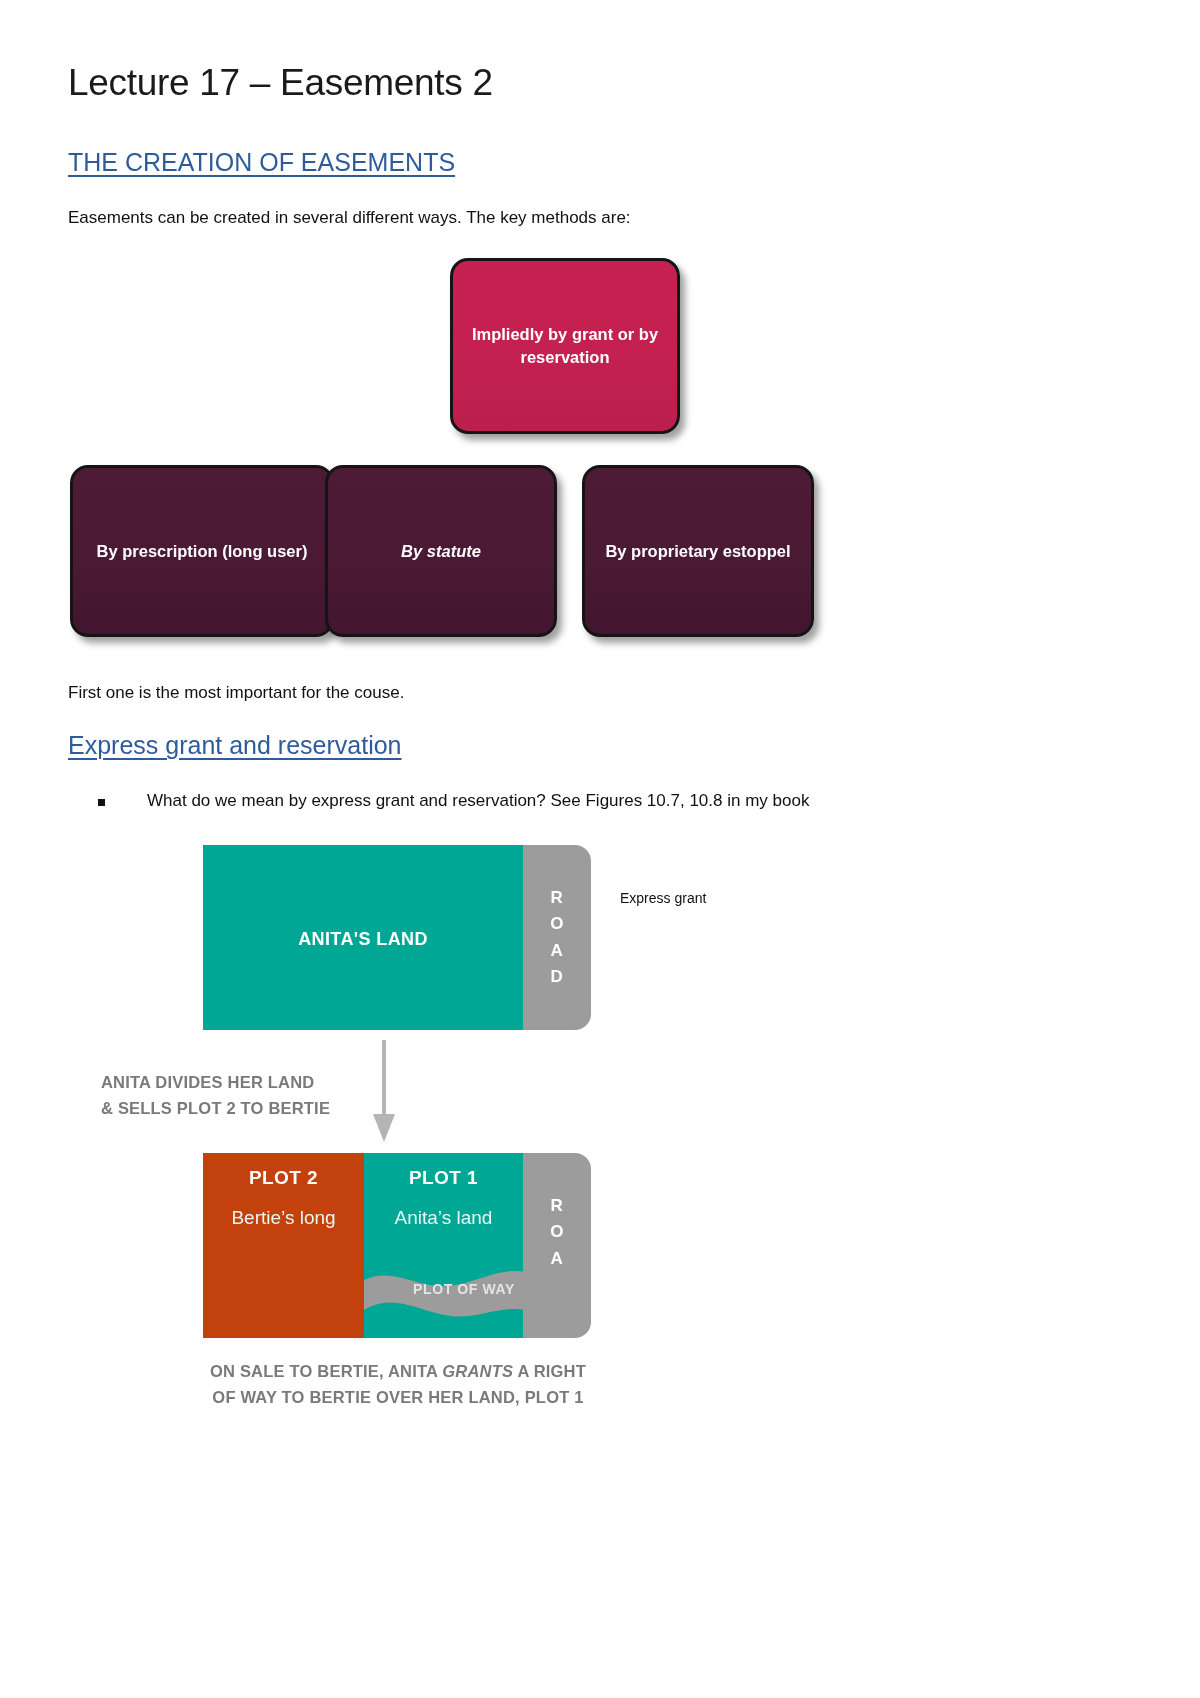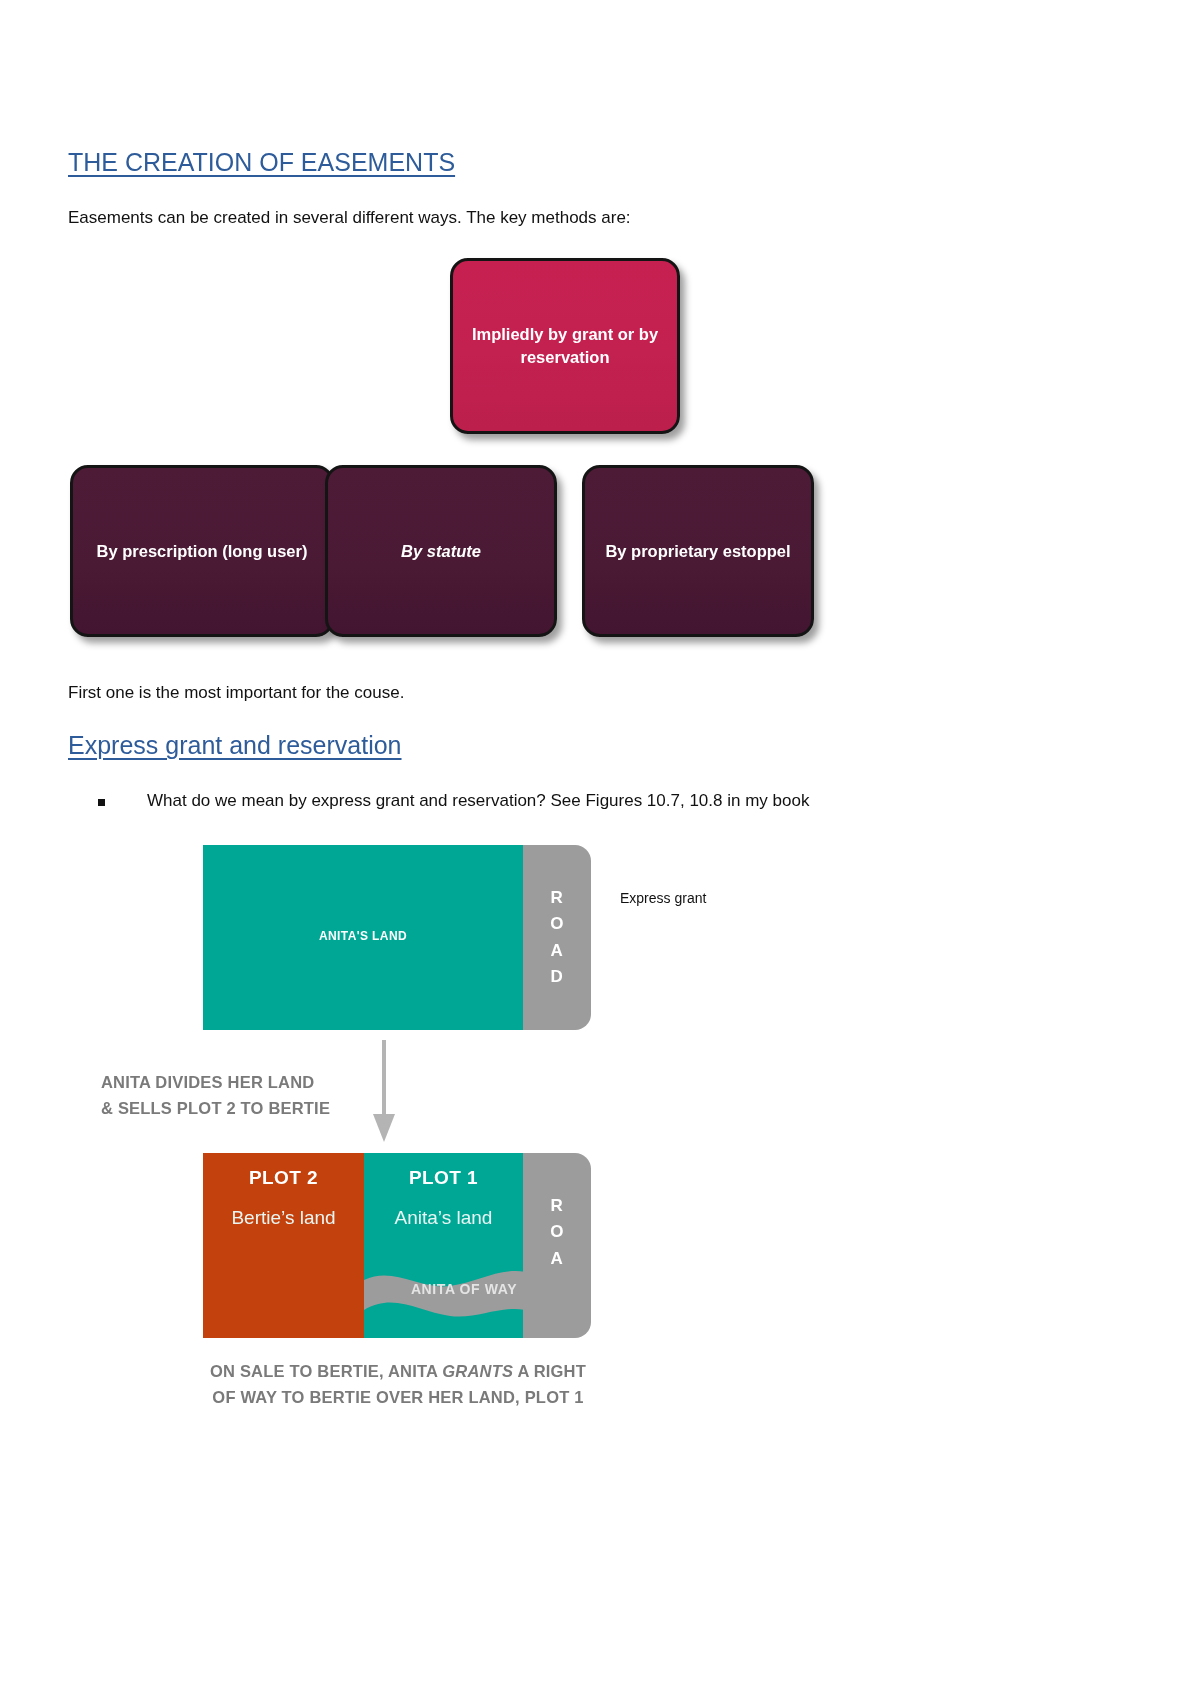--- a/index.html
+++ b/index.html
@@ -149,21 +149,21 @@
     width: 320px; height: 185px;
     background: #00A795;
   }
   .fig1 .land-label {
     position: absolute;
     width: 320px;
     top: 84px;
     text-align: center;
     color: #ffffff;
     font-weight: bold;
-    font-size: 12px;
+    font-size: 18px;
     letter-spacing: 0.4px;
   }
   .fig1 .road {
     position: absolute;
     left: 320px; top: 0;
     width: 68px; height: 185px;
     background: #9C9C9C;
     border-radius: 0 16px 16px 0;
     display: flex;
     flex-direction: column;
@@ -301,20 +301,21 @@
   }
   .fig2-caption em {
     font-style: italic;
   }
 </style>
 </head>
 <body>
 
 <div class="page">
 
+  <div class="doc-title">Lecture 17 – Easements 2</div>
 
   <div class="h1-link">THE CREATION OF EASEMENTS</div>
 
   <div class="para-intro">Easements can be created in several different ways. The key methods are:</div>
 
   <div class="methodbox mb-crimson">
     <span>Impliedly by grant or by reservation</span>
   </div>
 
   <div class="methodbox mb-plum1">
@@ -356,39 +357,39 @@
     <div>&amp; SELLS PLOT 2 TO BERTIE</div>
   </div>
   <div class="arrow-wrap">
     <div class="arrow-shaft"></div>
     <div class="arrow-head"></div>
   </div>
 
   <div class="fig fig2">
     <div class="plot2">
       <div class="plot-title">PLOT 2</div>
-      <div class="plot-sub">Bertie’s land</div>
+      <div class="plot-sub">Bertie’s long</div>
     </div>
     <div class="plot1">
       <div class="plot-title">PLOT 1</div>
       <div class="plot-sub">Anita’s land</div>
     </div>
     <div class="road">
       <div class="road-letters">
         <span>R</span>
         <span>O</span>
         <span>A</span>
         <span>D</span>
       </div>
     </div>
     <div class="row-band">
       <svg width="227" height="52" viewBox="0 0 227 52" xmlns="http://www.w3.org/2000/svg">
         <path d="M0,12 C30,-2 56,22 86,18 C116,14 140,-4 170,6 L227,6 L227,44 L170,44 C140,34 116,52 86,48 C56,44 30,24 0,42 Z" fill="#9C9C9C"></path>
       </svg>
     </div>
-    <div class="row-label">ANITA OF WAY</div>
+    <div class="row-label">PLOT OF WAY</div>
   </div>
 
   <div class="fig2-caption">
     <span>ON SALE TO BERTIE, ANITA </span><em>GRANTS</em><span> A RIGHT OF WAY TO BERTIE OVER HER LAND, PLOT 1</span>
   </div>
 
 </div>
 
 </body></html>

